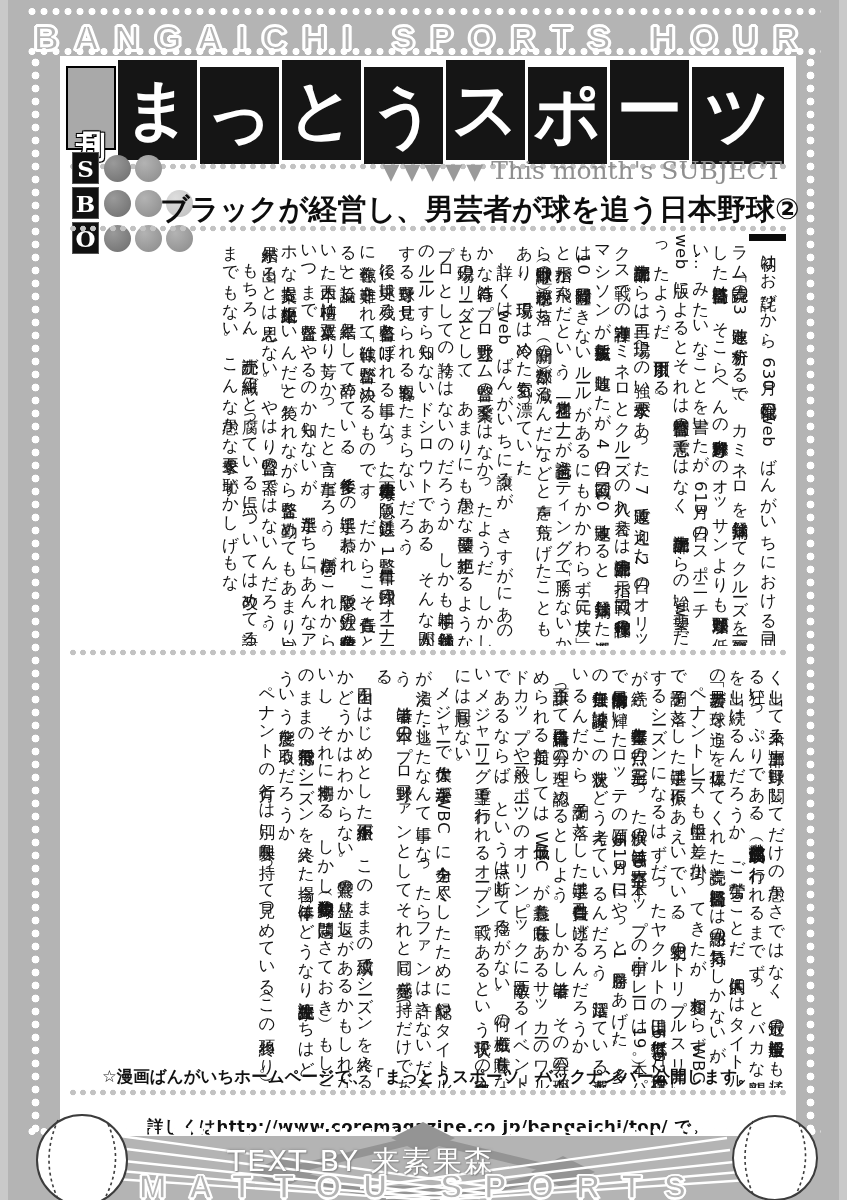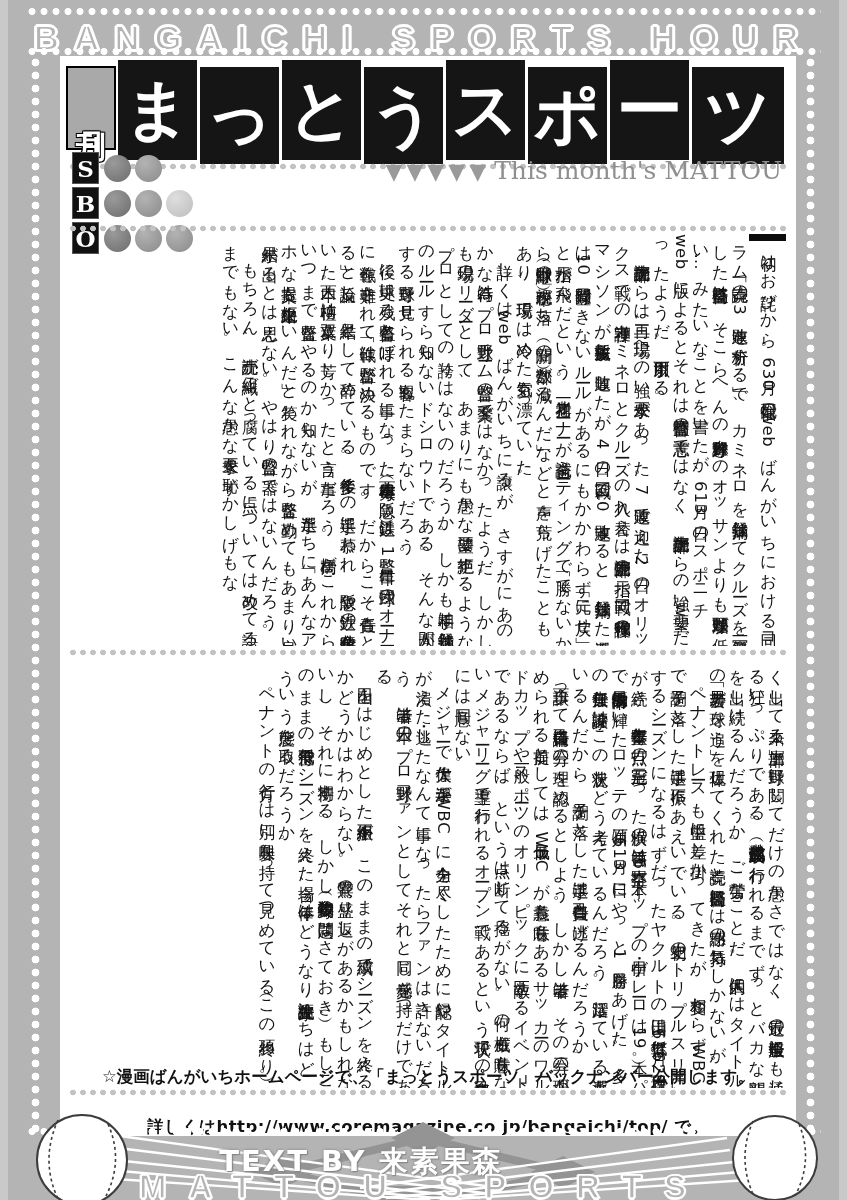--- a/index.html
+++ b/index.html
@@ -98,21 +98,21 @@
   
   .note{position:absolute;left:0;width:736px;text-align:center;
     font-weight:bold;color:#111;white-space:nowrap;}
   #note1{top:1010px;font-size:16.5px;}
   #note2{top:1060px;font-size:16.5px;letter-spacing:0.5px;}
 
   
   .bottom-art{position:absolute;left:0;top:1108px;width:847px;height:92px;}
   .credit{
     position:absolute;left:0;top:1142px;width:722px;text-align:center;white-space:nowrap;
-    color:#ffffff;font-weight:700;font-size:29px;letter-spacing:2px;
+    color:#ffffff;font-weight:400;font-size:29px;letter-spacing:2px;
     text-shadow:0 0 3px #7d7d7d,1px 1px 1px #8a8a8a;
   }
   .series{
     position:absolute;left:0;top:1168px;width:847px;text-align:center;white-space:nowrap;
     font-family:"Liberation Sans",sans-serif;font-weight:bold;font-size:33px;
     letter-spacing:22px;color:#b4b4b4;
     -webkit-text-stroke:1.6px #ffffff;
     text-shadow:-1.5px 0 #fff,1.5px 0 #fff,0 -1.5px #fff,0 1.5px #fff;
   }
 </style>
@@ -159,23 +159,24 @@
     </div>
     <div class="sbo-row">
       <span class="sbo-letter">O</span>
       <span class="ball g1"></span>
       <span class="ball g2"></span>
       <span class="ball g2"></span>
     </div>
   </div>
 
   <div class="marker">
-    <span class="tris">▼▼▼▼▼</span><span>This month's MATTOU</span>
-  </div>
-
+    <span class="tris">▼▼▼▼▼</span><span>This month's SUBJECT</span>
+  </div>
+
+  <div class="subject-title">ブラックが経営し、男芸者が球を追う日本野球②</div>
 
   <div class="dots-h-gray" style="top:168px;"></div>
 
   <div class="vblock" id="block1">
     <p><span class="dropcap">最</span><span>初はお詫びから。6月30日配信のwebばんがいちにおける同コラム「読売の13連敗を分析する」で、カミネロを登録抹消してクルーズを一軍登録した高橋監督は、そこらへんの自称野球好きのオッサンよりも野球頭脳が低い…みたいなことを書いたが、6月13日のスポニチweb版によるとそれは高橋監督の意志ではなく、読売上層部からの強い要望wだったようだ。以下引用する。</span></p>
     <p class="indent">読売上層部からは再三、現場への強い要求があった。7連敗で迎えた2日のオリックス戦での守護神カミネロとクルーズの入れ替えは読売上層部の指示。同戦で代役守護神のマシソンが救援失敗し8連敗したが、4日の同戦で10連敗すると、登録抹消した選手は10日間登録できないルールがあるにもかかわらず「元に戻せ」と指示が飛んだという。老川祥一オーナーが試合前ミーティングで「勝てないから（野球中継の）視聴率が落ち、（新聞の）部数が減るんだ」などと声を荒らげたこともあり、現場では冷めた空気も漂っていた。</p>
     <p class="indent">詳しくはwebばんがいちに譲るが、さすがにあの愚かな行為はプロ野球チーム監督の発案ではなかったようだ。しかし高橋も現場のリーダーとして、あまりにも愚かな要望は拒絶するようなプロとしての誇りはないのだろうか。しかも相手は登録抹消と再登録のルールすら知らないドシロウトである。そんな人間が指揮する野球を見せられる観客もたまらないだろう。</p>
     <p class="indent">後に球史に残る名監督と呼ばれる事になった西本幸雄（大毎、阪急、近鉄）は、監督1年目に球団のオーナーに作戦を非難されて「作戦は監督が決めるものです。だからこそ責任もとる」と反論し、結果として辞めている。後年多くの選手に慕われ、阪急や近鉄の黄金時代を築いた西本。栴檀は双葉より芳しかったと言う事だろう。高橋がこれからいつまで監督をやるのか知らないが、選手たちに「あんなアホな提案も拒絶出来ないんだ」と笑われながら監督を勤めてもあまり良い結果が出るとは思えない。やはり監督の器ではないんだろう。</p>
     <p class="indent">もちろん、読売が組織ごと腐っている点については改めて語るまでもない。こんな愚かな要求を恥ずかしげもな</p>
   </div>

